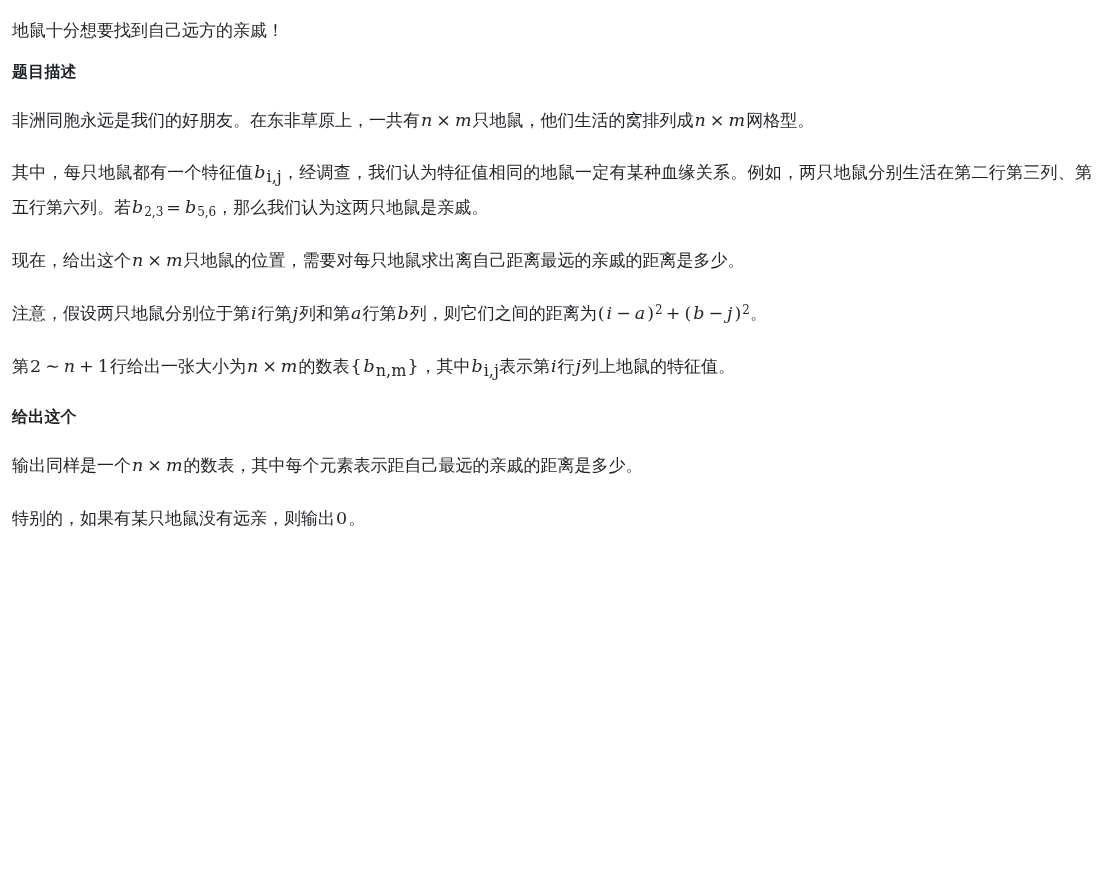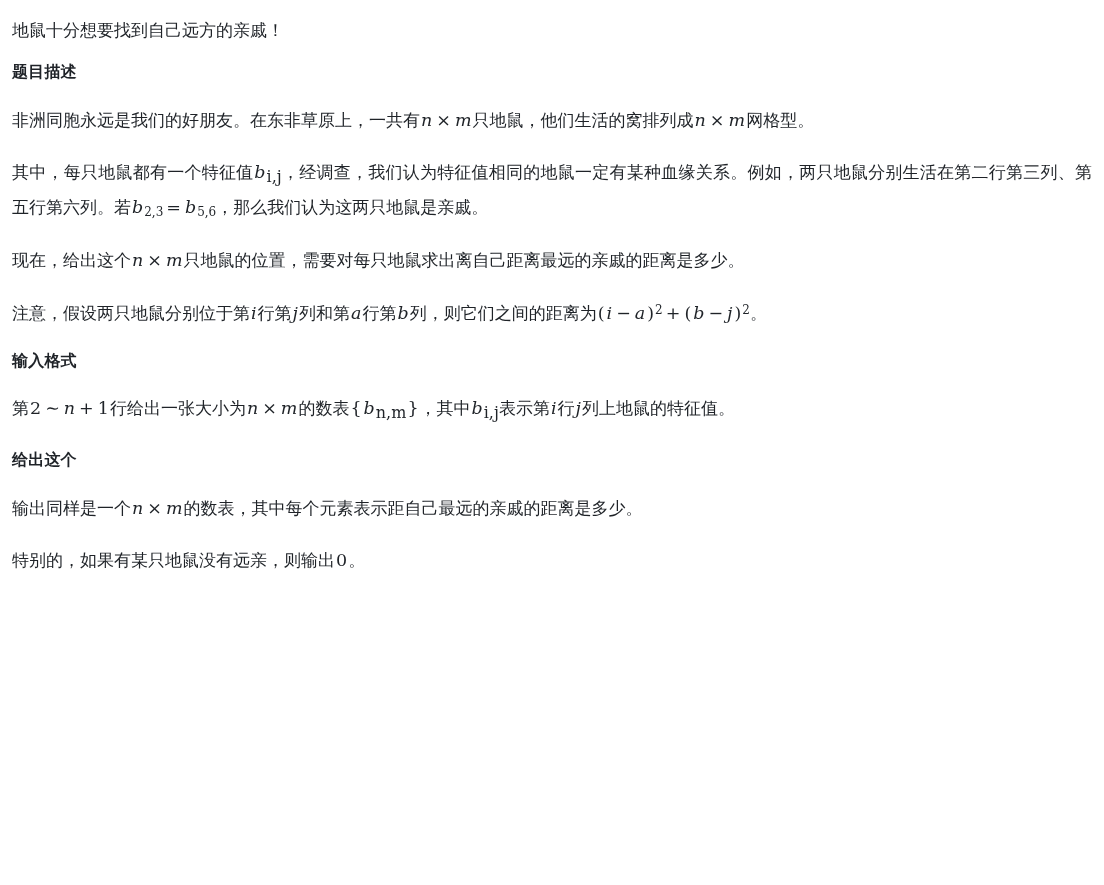--- a/index.html
+++ b/index.html
@@ -96,21 +96,20 @@
   </p>
 
   <p class="para">
     <span>现在，给出这个</span><span class="m">n</span><span class="op">×</span><span class="m">m</span><span>只地鼠的位置，需要对</span><b class="strong">每只</b><span>地鼠求出离自己距离</span><b class="strong">最远</b><span>的亲戚的距离是多少。</span>
   </p>
 
   <p class="para">
     <span>注意，假设两只地鼠分别位于第</span><span class="m">i</span><span>行第</span><span class="m">j</span><span>列和第</span><span class="m">a</span><span>行第</span><span class="m">b</span><span>列，则它们之间的距离为</span><span class="nowrap"><span class="mrm">(</span><span class="m">i</span><span class="op">−</span><span class="m">a</span><span class="mrm">)</span><span class="sup">2</span></span><span class="op">+</span><span class="nowrap"><span class="mrm">(</span><span class="m">b</span><span class="op">−</span></span><span class="nowrap"><span class="m">j</span><span class="mrm">)</span><span class="sup">2</span></span><span>。</span>
   </p>
 
-  <h2 class="section tight">输入格式</h2>
 
 
   <p class="para">
     <span>第</span><span class="nowrap"><span class="mrm">2</span><span class="op">∼</span><span class="m">n</span><span class="op">+</span><span class="mrm">1</span></span><span>行给出一张大小为</span><span class="nowrap"><span class="m">n</span><span class="op">×</span><span class="m">m</span></span><span>的数表</span><span class="nowrap"><span class="mrm">{</span><span class="m">b</span><span class="sub">n,m</span><span class="mrm">}</span></span><span>，其中</span><span class="nowrap"><span class="m">b</span><span class="sub">i,j</span></span><span>表示第</span><span class="m">i</span><span>行</span><span class="m">j</span><span>列上地鼠的特征值。</span>
   </p>
 
   <h2 class="section tight">给出这个</h2>
 
   <p class="para">
     <span>输出同样是一个</span><span class="nowrap"><span class="m">n</span><span class="op">×</span><span class="m">m</span></span><span>的数表，其中每个元素表示距自己最远的亲戚的距离是多少。</span>

